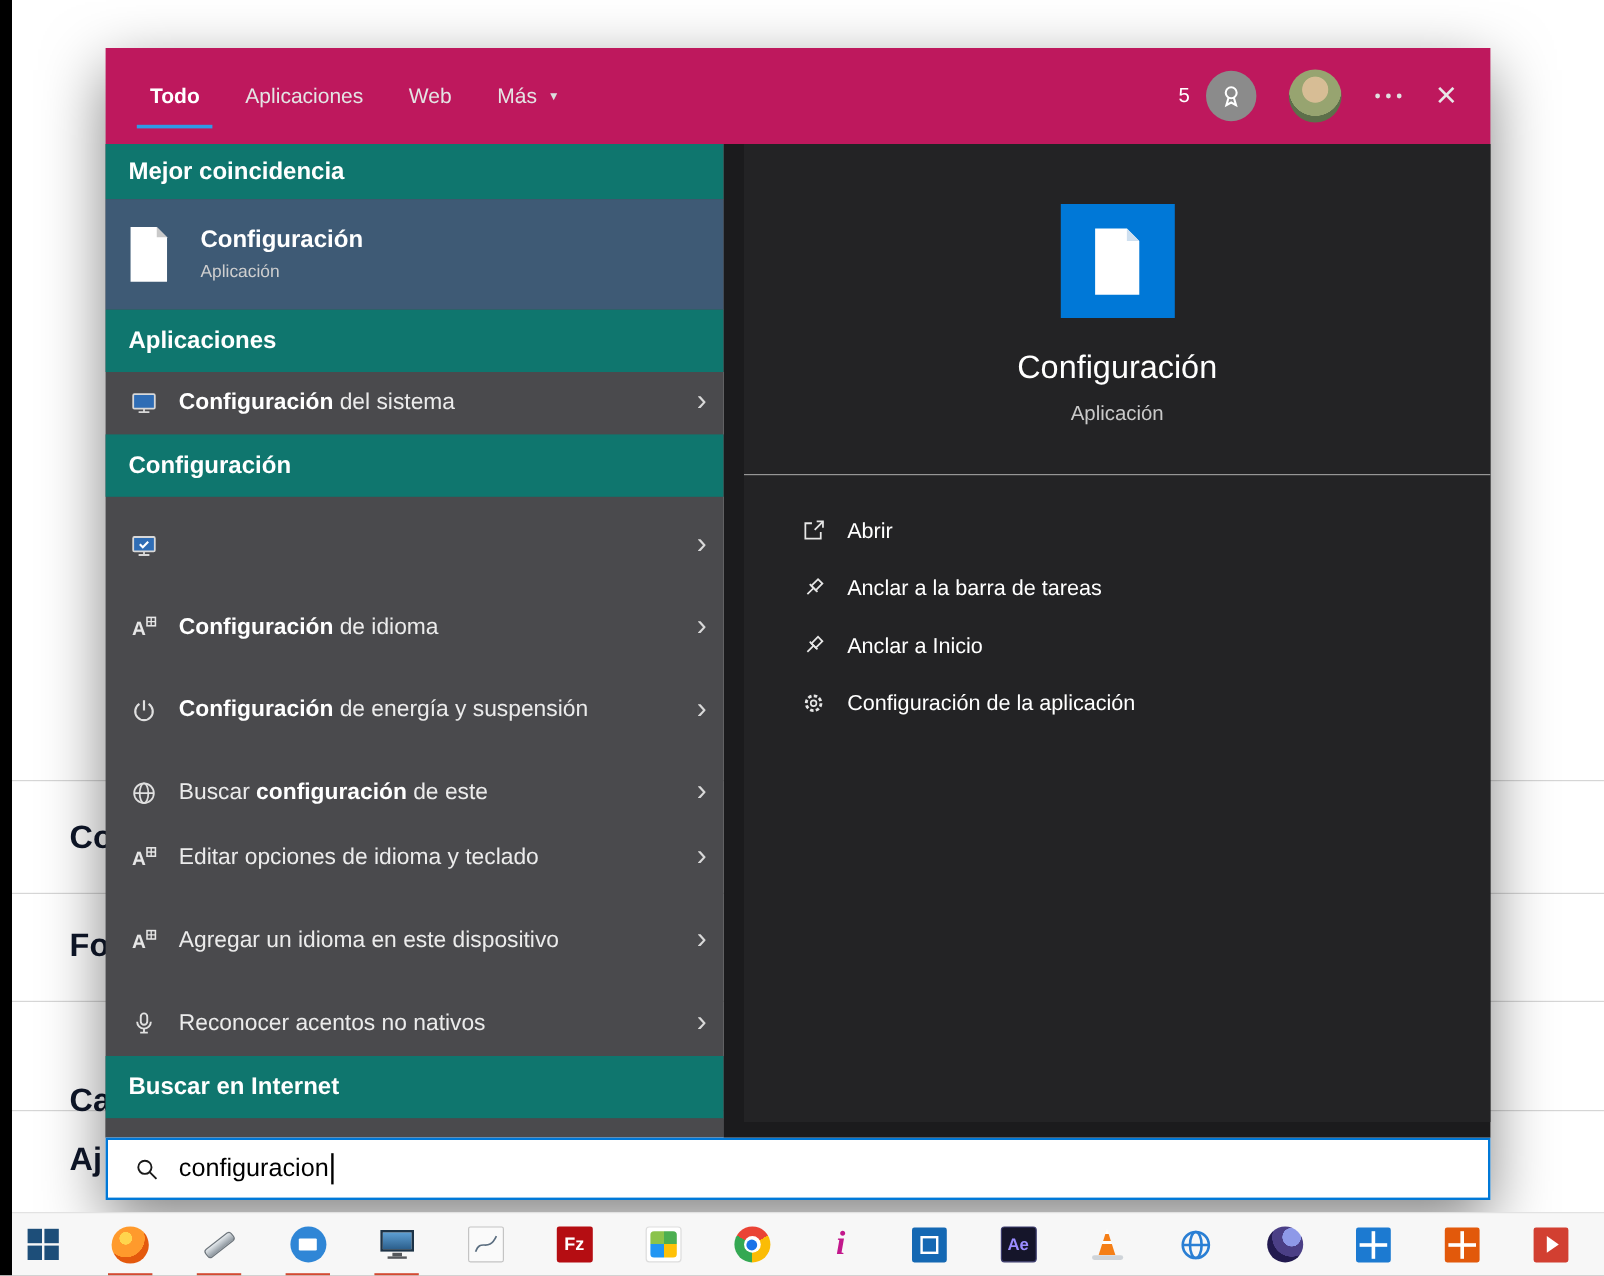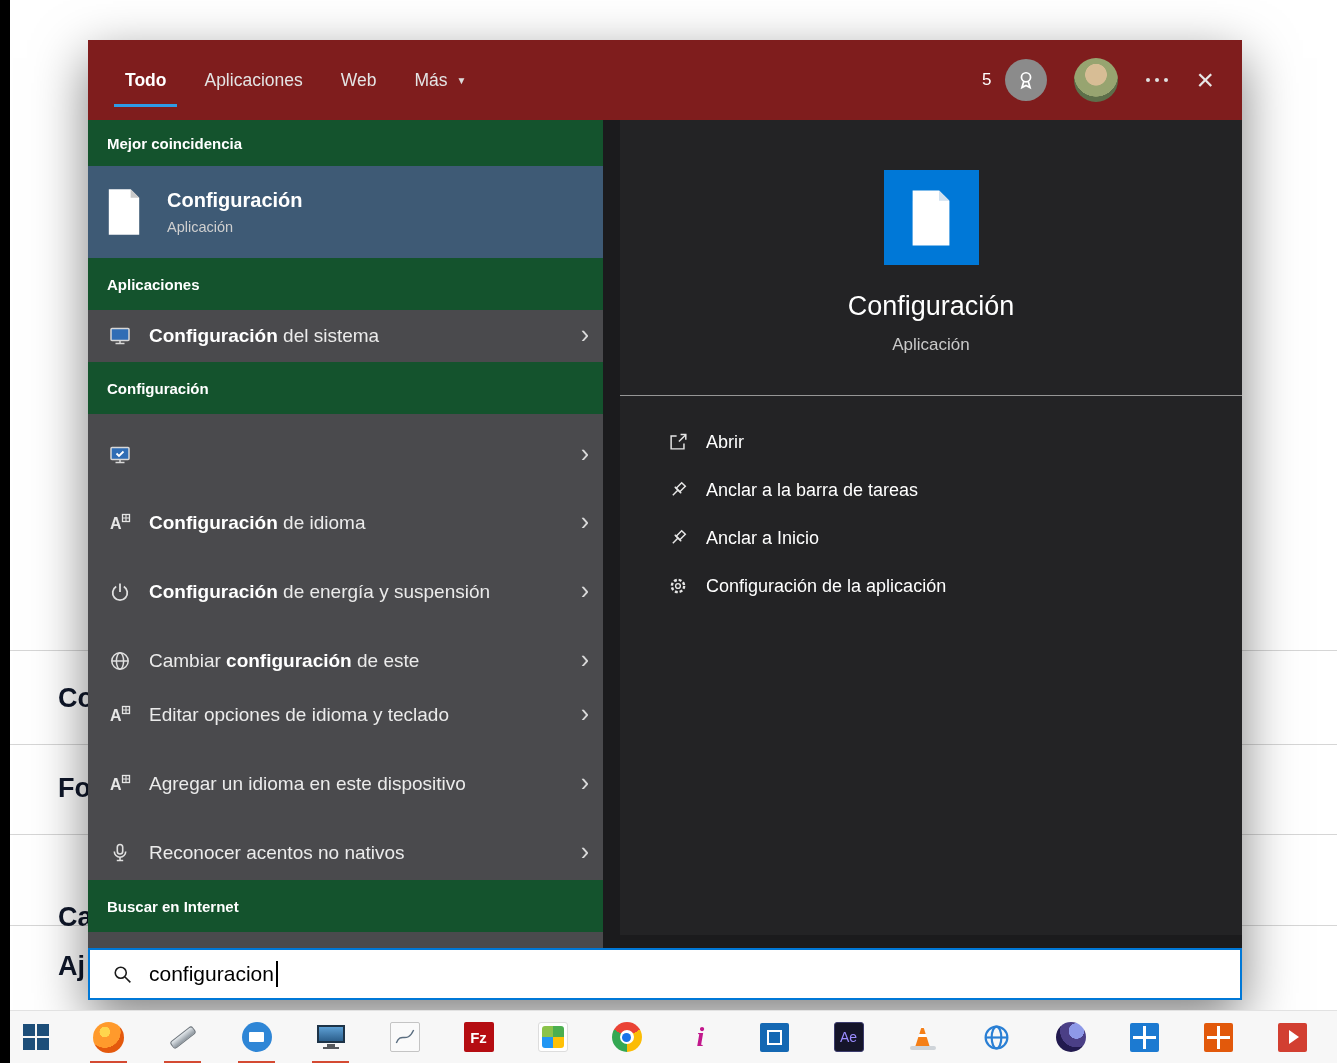--- a/index.html
+++ b/index.html
@@ -6,40 +6,40 @@
   body{background:#888;}
   .screen{position:relative;width:1337px;height:1063px;background:#fff;overflow:hidden;
           font-family:"Liberation Sans",sans-serif;}
   .edge-strip{position:absolute;left:0;top:0;width:10px;height:100%;background:#000;z-index:30}
   .bg-line{position:absolute;left:10px;right:0;height:1px;background:#d6d6d6}
   .bg-label{position:absolute;left:58px;font-weight:bold;font-size:27px;color:#0f172a}
 
   
   .win{position:absolute;left:88px;top:40px;width:1154px;height:960px;display:flex;flex-direction:column;
        box-shadow:0 18px 50px rgba(0,0,0,.5);z-index:10}
-  .hdr{height:80px;background:#7f1d1d;display:flex;align-items:center;flex:none}
+  .hdr{height:80px;background:#be185d;display:flex;align-items:center;flex:none}
   .tabs{display:flex;align-items:stretch;height:100%;margin-left:37px;gap:38px}
   .tab{display:flex;align-items:center;color:#e4e4e4;font-size:17.5px;position:relative;cursor:default}
   .tab.active{font-weight:bold;color:#fff}
   .tab.active::after{content:"";position:absolute;left:-11px;right:-11px;bottom:13px;height:3px;background:#2e9be6}
   .tab .dd{font-size:10px;margin-left:9px;color:#dcdcdc}
   .hdr-right{margin-left:auto;display:flex;align-items:center;gap:27px;margin-right:28px}
   .rewards{display:flex;align-items:center;gap:14px;color:#fff;font-size:17px}
   .rw-circle{width:42px;height:42px;border-radius:50%;background:#8b8b8b;display:flex;align-items:center;justify-content:center}
   .rw-circle svg{width:26px;height:26px}
   .avatar{width:44px;height:44px;border-radius:50%;
           background:radial-gradient(circle at 50% 38%,#d7bd95 0 30%,#97a470 32% 62%,#5d6f4a 63% 100%)}
   .more-dots{width:4px;height:4px;border-radius:50%;background:#e0e0e0;
              box-shadow:9px 0 0 #e0e0e0,-9px 0 0 #e0e0e0;margin:0 10px}
   .close{color:#e8e8e8;font-size:30px;line-height:1;cursor:default}
 
   .body{flex:1;display:flex;min-height:0}
   
   .list{width:515px;background:#4a4a4d;display:flex;flex-direction:column;color:#fff;flex:none}
-  .band{flex:none;display:flex;align-items:center;padding-left:19px;font-size:15px;font-weight:bold;background:#14532d}
+  .band{flex:none;display:flex;align-items:center;padding-left:19px;font-size:20px;font-weight:bold;background:#0f766e}
   .h46{height:46px}.h52{height:52px}.h54{height:54px}.h82{height:82px}.h84{height:84px}
   .best{height:92px;background:#3e5a75;display:flex;align-items:center;padding-left:17px;flex:none}
   .doc{display:block}
   .best .doc{width:38px;height:46px;margin-right:24px}
   .best-title{font-size:20px;font-weight:bold}
   .best-sub{font-size:14.5px;color:#cfcfcf;margin-top:7px}
   .item{display:flex;align-items:center;padding:0 14px 0 20px;flex:none}
   .item .ico{width:24px;height:24px;margin-right:17px;flex:none}
   .item .ico svg{width:100%;height:100%}
   .item .txt{width:342px;font-size:19px;line-height:1.55;color:#ebebeb}
@@ -97,21 +97,21 @@
         background:conic-gradient(#4caf50 0 25%,#ffc107 0 50%,#2196f3 0 75%,#8bc34a 0 100%)}
   .i-cr{width:30px;height:30px;border-radius:50%;
         background:conic-gradient(from -60deg,#ea4335 0 120deg,#fbbc05 0 240deg,#34a853 0 360deg);
         display:flex;align-items:center;justify-content:center}
   .i-cr .w{width:14px;height:14px;background:#fff;border-radius:50%;display:flex;align-items:center;justify-content:center}
   .i-cr .b{width:9px;height:9px;background:#1a73e8;border-radius:50%}
   .i-info{font-family:"Liberation Serif",serif;font-style:italic;font-weight:bold;font-size:28px;color:#c2188c;line-height:1}
   .i-bw{width:29px;height:29px;background:#1468b3;border-radius:2px;display:flex;align-items:center;justify-content:center}
   .i-bw span{width:15px;height:15px;border:2px solid #fff;display:block}
   .i-ae{width:30px;height:30px;background:#15152a;border:1px solid #3c3c6e;border-radius:3px;color:#9b8cff;
-        font-weight:normal;font-size:14px;display:flex;align-items:center;justify-content:center}
+        font-weight:bold;font-size:14px;display:flex;align-items:center;justify-content:center}
   .i-vlc{position:relative;width:30px;height:30px}
   .i-vlc .cone{position:absolute;left:4px;top:2px;width:22px;height:22px;
         background:linear-gradient(180deg,#fff 0 18%,#f57f17 18% 45%,#fff 45% 58%,#f57f17 58% 100%);
         clip-path:polygon(50% 0,82% 100%,18% 100%)}
   .i-vlc .cbase{position:absolute;left:2px;bottom:2px;width:26px;height:4px;background:#cfd4d9;border-radius:2px}
   .i-ec{width:30px;height:30px;border-radius:50%;
         background:radial-gradient(circle at 68% 30%,#8e99e8 0 26%,#4b3f86 27% 55%,#221a4f 56% 100%)}
   .i-grid{width:29px;height:29px;border-radius:2px;position:relative}
   .i-grid .h{position:absolute;left:3px;right:3px;top:13px;height:3px;background:#fff}
   .i-grid .v{position:absolute;top:3px;bottom:3px;left:13px;width:3px;background:#fff}
@@ -234,21 +234,21 @@
         </div>
 
         <div class="item h54">
           <span class="ico">
             <svg viewBox="0 0 24 24" fill="none" stroke="#e0e0e0" stroke-width="1.5">
                 <circle cx="12" cy="12" r="8.2"></circle>
                 <ellipse cx="12" cy="12" rx="3.6" ry="8.2"></ellipse>
                 <path d="M3.8 12h16.4"></path>
               </svg>
           </span>
-          <span class="txt"><span>Cambiar </span><b>configuración</b><span> de este</span></span>
+          <span class="txt"><span>Buscar </span><b>configuración</b><span> de este</span></span>
           <span class="chev">›</span>
         </div>
 
         <div class="item h54">
           <span class="ico">
             <svg viewBox="0 0 24 24">
                 <text x="2" y="18" font-size="16" font-weight="bold" fill="#e6e6e6" font-family="Liberation Sans, sans-serif">A</text>
                 <rect x="14.5" y="3.5" width="7" height="7" fill="none" stroke="#e6e6e6" stroke-width="1.3"></rect>
                 <path d="M14.5 7h7M18 3.5v7" stroke="#e6e6e6" stroke-width="1.1"></path>
               </svg>

